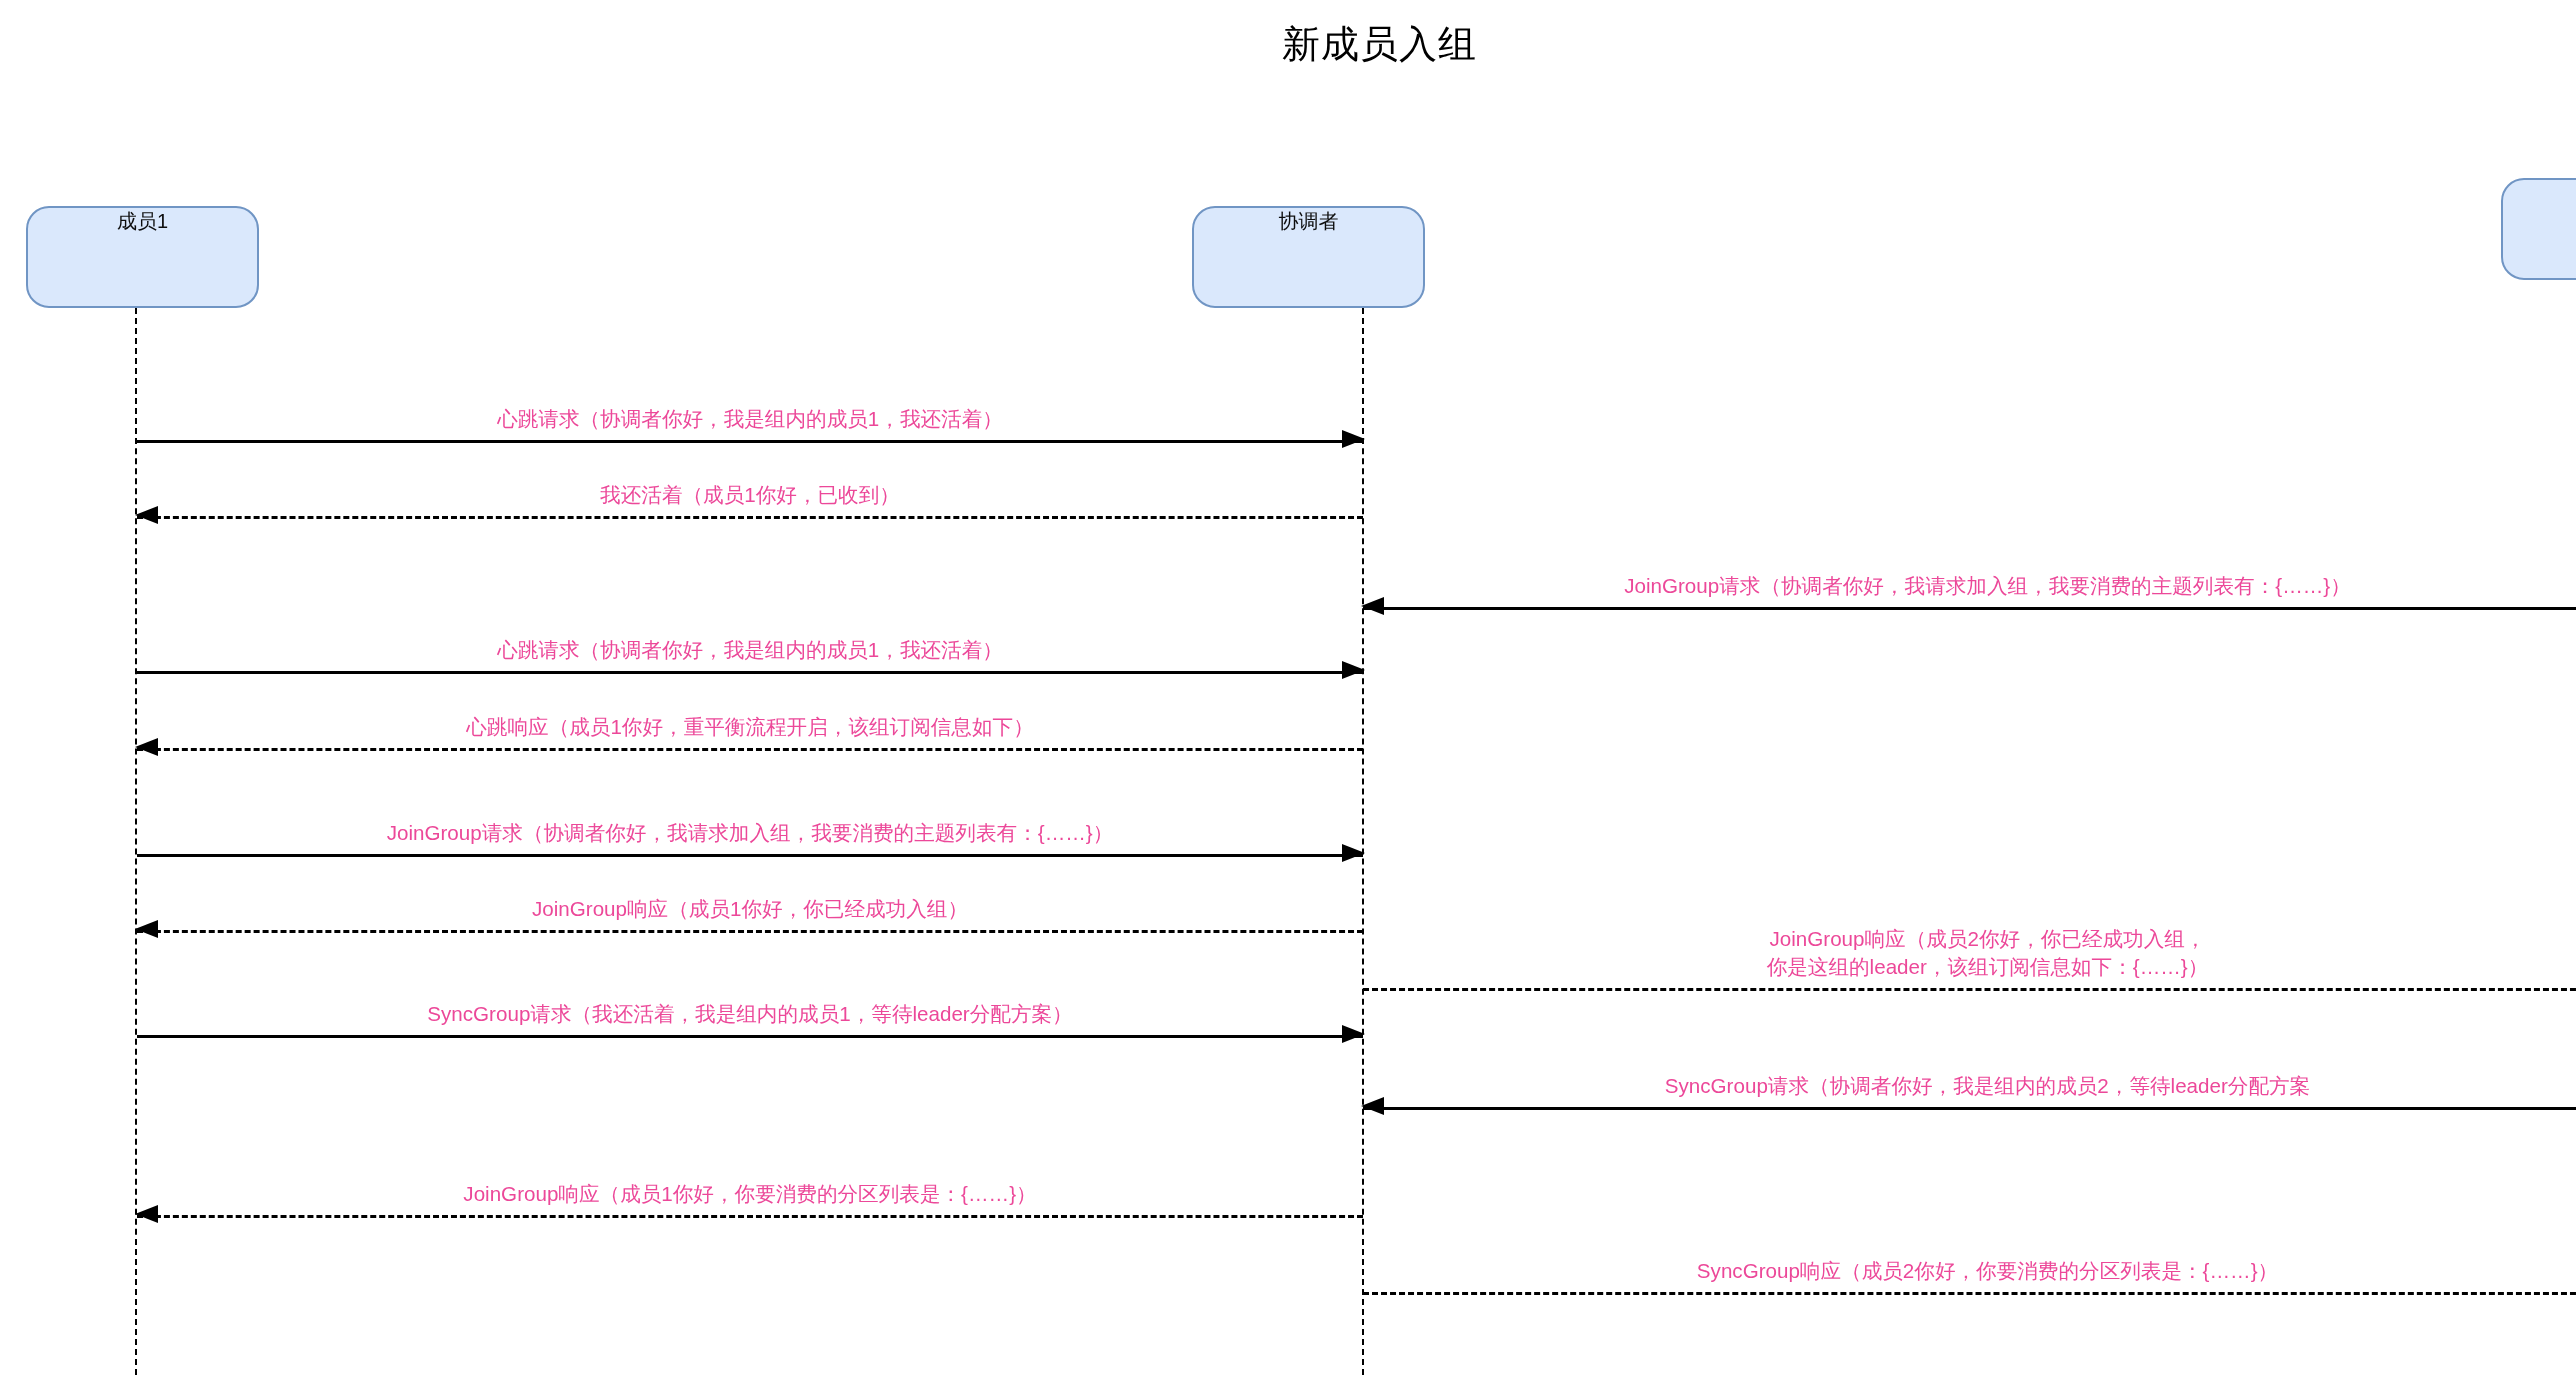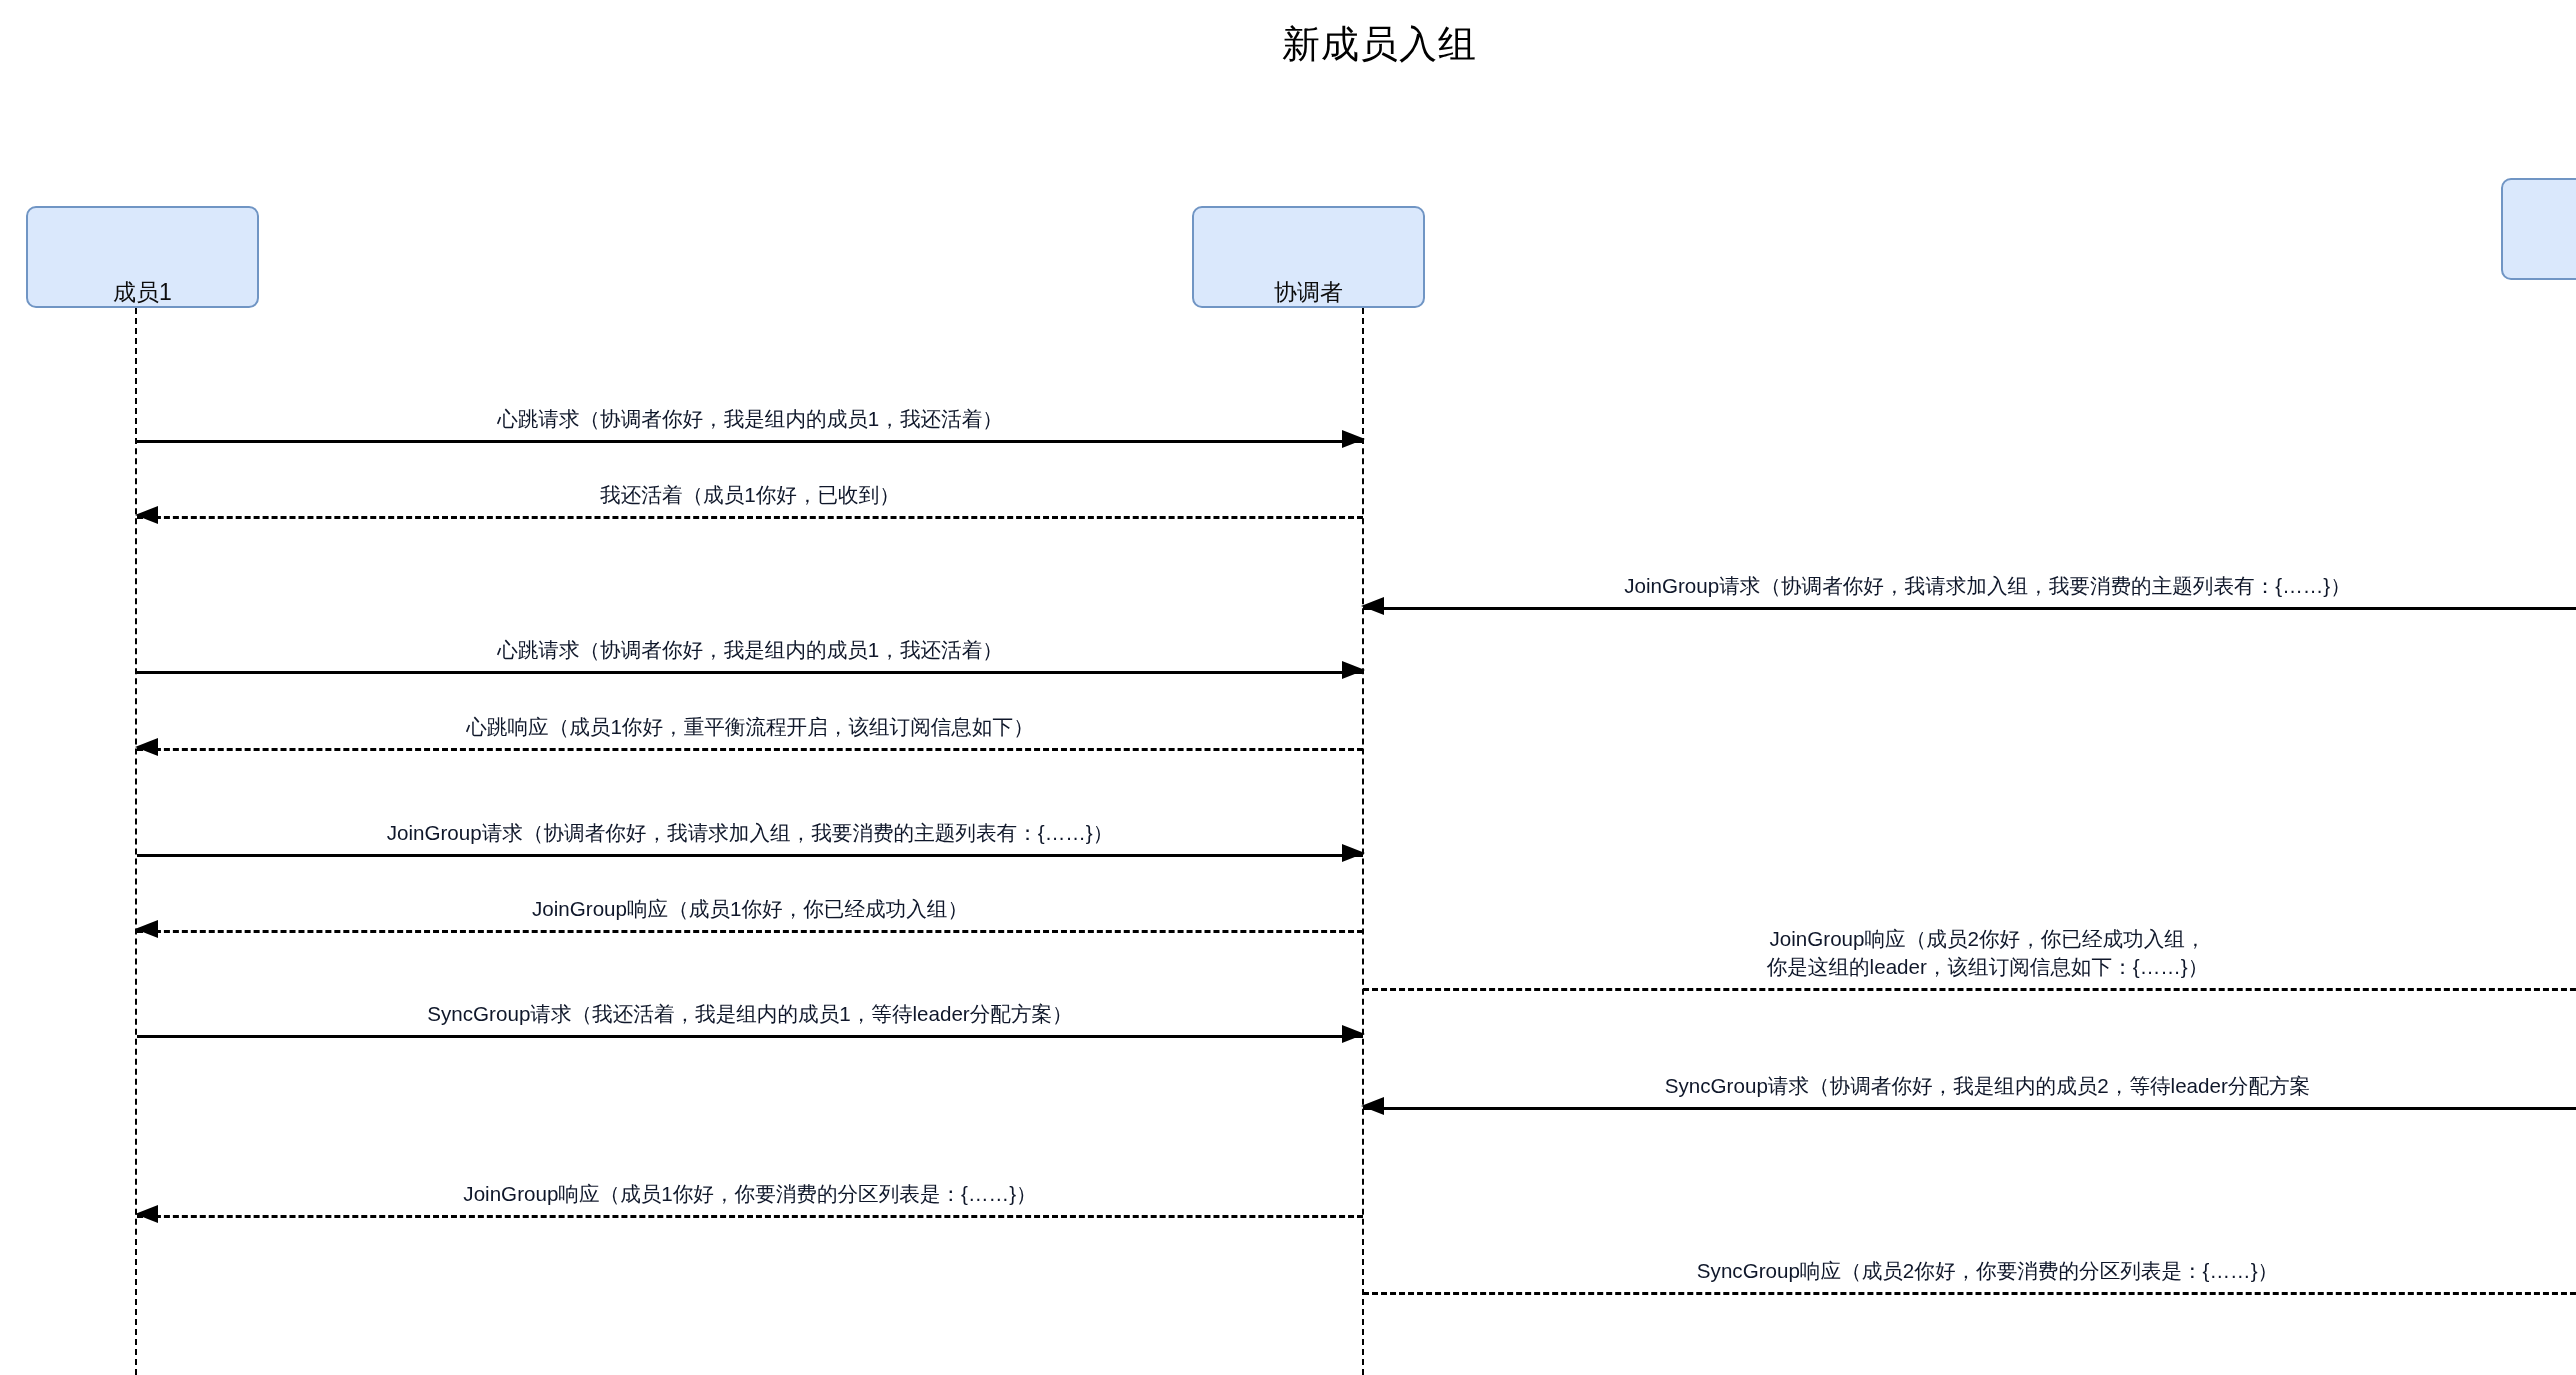--- a/index.html
+++ b/index.html
@@ -28,25 +28,25 @@
     line-height: 44px;
     letter-spacing: 1px;
     color: #000000;
     white-space: nowrap;
   }
   .participant {
     position: absolute;
     box-sizing: border-box;
     background: #dae8fc;
     border: 2.6px solid #7095c4;
-    border-radius: 10px;
+    border-radius: 23px;
     display: flex;
-    align-items: flex-end;
+    align-items: flex-start;
     justify-content: center;
-    font-size: 23px;
+    font-size: 20px;
     line-height: 27px;
     color: #0d0d0d;
     white-space: nowrap;
   }
   .lifeline {
     position: absolute;
     width: 0;
     border-left: 2.6px dashed #000000;
   }
   .msg {
@@ -84,21 +84,21 @@
     border-bottom: 9.8px solid transparent;
     border-right: 23px solid #000000;
   }
   .msg-label {
     position: absolute;
     left: 0;
     width: 100%;
     text-align: center;
     font-size: 20.6px;
     line-height: 28px;
-    color: #0f172a;
+    color: #ec4899;
     white-space: pre-line;
   }
   .msg-label.single {
     top: -35px;
   }
   .msg-label.double {
     top: -63px;
   }
 </style>
 </head>

